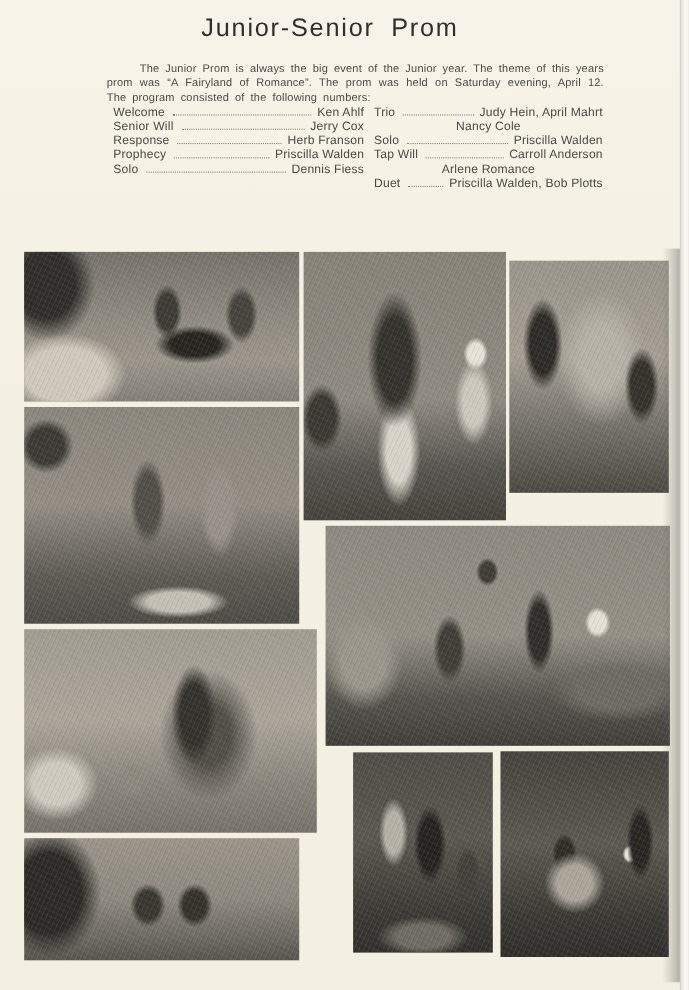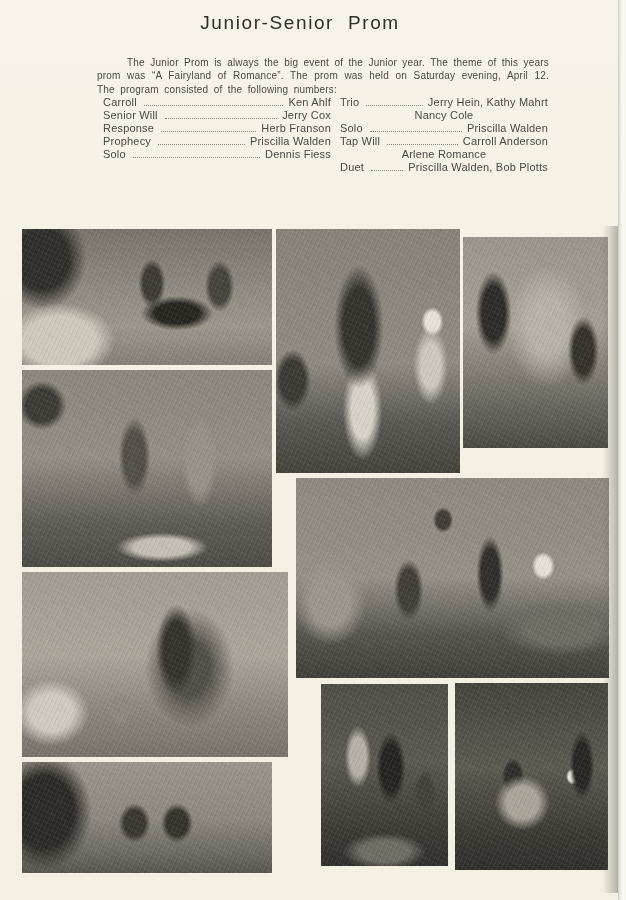--- a/index.html
+++ b/index.html
@@ -5,21 +5,21 @@
   html,body{margin:0;padding:0;background:#e8e5dc;}
   .page{
     position:relative;width:626px;height:900px;overflow:hidden;
     background:linear-gradient(180deg,#f7f3e8 0%,#f4f0e3 40%,#f3efe1 100%);
     font-family:"Liberation Sans","DejaVu Sans",sans-serif;
     color:#45443f;
   }
   
   .page-title{
     position:absolute;top:12px;left:0;width:600px;text-align:center;
-    font-size:19px;letter-spacing:1.6px;word-spacing:7px;color:#2f2e2b;font-weight:400;
+    font-size:23px;letter-spacing:1.6px;word-spacing:7px;color:#2f2e2b;font-weight:400;
   }
   .para{
     position:absolute;left:97px;width:452px;
     font-size:10px;line-height:13.4px;letter-spacing:.2px;word-spacing:2.4px;
     text-align:justify;color:#4a4944;
   }
   .para.intro{top:46px;text-indent:30px;}
   .para.royalty{top:183px;text-indent:30px;}
   .program{position:absolute;top:96px;}
   .prog-col{position:absolute;top:0;}
@@ -119,21 +119,21 @@
 <div class="page">
 
   <div class="page-title">Junior-Senior Prom</div>
 
   <p class="para intro">The Junior Prom is always the big event of the Junior year. The theme of this years prom was “A Fairyland of Romance”. The prom was held on Saturday evening, April 12. The program consisted of the following numbers:</p>
 
   <div class="program">
     <div class="prog-col left">
         <div class="prog-entry">
           <div class="prog-line">
-            <span class="prog-label">Carroll</span>
+            <span class="prog-label">Welcome</span>
             <span class="prog-leader"></span>
             <span class="prog-name">Ken Ahlf</span>
           </div>
         </div>
         <div class="prog-entry">
           <div class="prog-line">
             <span class="prog-label">Senior Will</span>
             <span class="prog-leader"></span>
             <span class="prog-name">Jerry Cox</span>
           </div>
@@ -158,21 +158,21 @@
             <span class="prog-leader"></span>
             <span class="prog-name">Dennis Fiess</span>
           </div>
         </div>
       </div>
     <div class="prog-col right">
         <div class="prog-entry">
           <div class="prog-line">
             <span class="prog-label">Trio</span>
             <span class="prog-leader"></span>
-            <span class="prog-name">Jerry Hein, Kathy Mahrt</span>
+            <span class="prog-name">Judy Hein, April Mahrt</span>
           </div>
           <div class="prog-cont">Nancy Cole</div>
         </div>
         <div class="prog-entry">
           <div class="prog-line">
             <span class="prog-label">Solo</span>
             <span class="prog-leader"></span>
             <span class="prog-name">Priscilla Walden</span>
           </div>
         </div>

